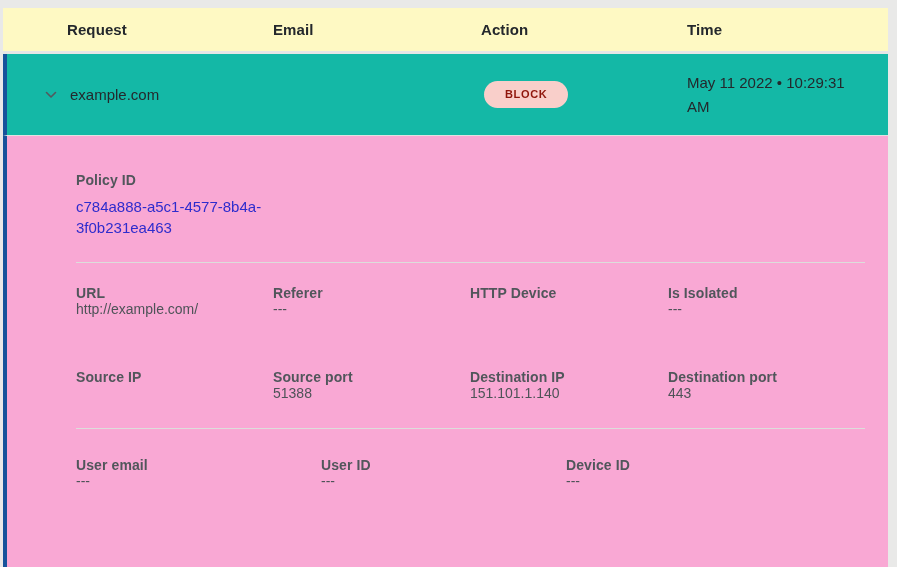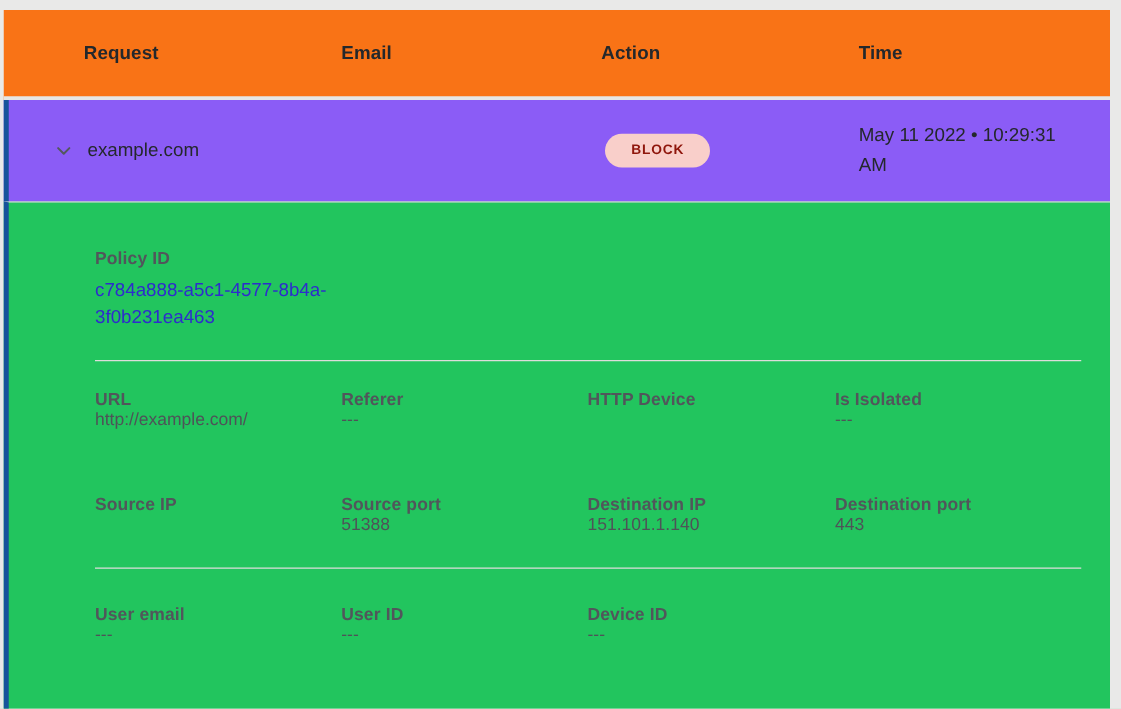--- a/index.html
+++ b/index.html
@@ -8,38 +8,38 @@
     overflow: hidden;
     background: #e9e9e8;
     font-family: "Liberation Sans", sans-serif;
     color: #24282c;
   }
   .page { padding: 8px 9px 0 3px; height: 100%; }
   .card { background: transparent; height: 100%; display: flex; flex-direction: column; }
 
   
   .table-header {
-    background: #f97316;
-    height: 72px;
+    background: #fef9c3;
+    height: 46px;
     border-bottom: 3px solid #e6e6e5;
     display: grid;
     grid-template-columns: 206px 208px 206px auto;
     align-items: center;
     padding-left: 64px;
   }
   .col-head {
     font-size: 15px;
     font-weight: bold;
     color: #24282c;
     letter-spacing: 0.1px;
   }
 
   
   .data-row {
-    background: #8b5cf6;
+    background: #14b8a6;
     height: 81px;
     border-left: 4px solid var(--accent, #16539b);
     position: relative;
     display: grid;
     grid-template-columns: 207px 207px 203px auto;
     align-items: center;
     padding-left: 63px;
     cursor: pointer;
   }
   .chevron-wrap {
@@ -65,21 +65,21 @@
     font-size: 15px;
     line-height: 24px;
     color: #24282c;
     max-width: 186px;
     padding-right: 10px;
   }
 
   
   .expanded {
     flex: 1;
-    background: #22c55e;
+    background: #f9a8d4;
     border-left: 4px solid var(--accent, #16539b);
     border-top: 1px solid #e2e2e1;
     padding: 36px 23px 10px 69px;
     overflow: hidden;
   }
   .field-label {
     font-size: 14px;
     font-weight: bold;
     color: #51565b;
     letter-spacing: 0.1px;
@@ -105,21 +105,21 @@
     height: 0;
   }
   .divider-1 { margin-top: 24px; }
   .divider-2 { margin-top: 27px; }
   .fields-grid {
     display: grid;
     grid-template-columns: 197px 197px 198px auto;
     row-gap: 52px;
   }
   .grid-request { padding-top: 22px; }
-  .grid-user { padding-top: 28px; }
+  .grid-user { padding-top: 28px; gap: 48px; }
 </style>
 </head>
 <body>
 
 <div class="page">
   <div class="card">
 
     <div class="table-header">
       <div class="col-head">Request</div>
       <div class="col-head">Email</div>

